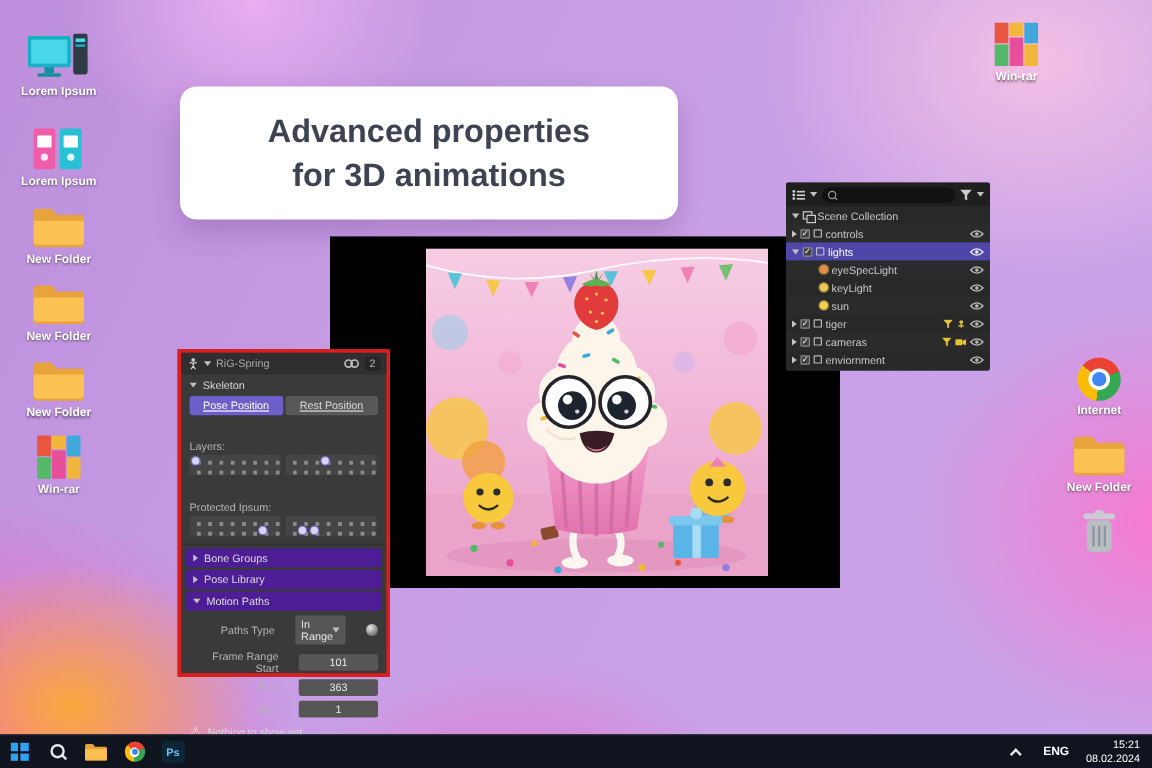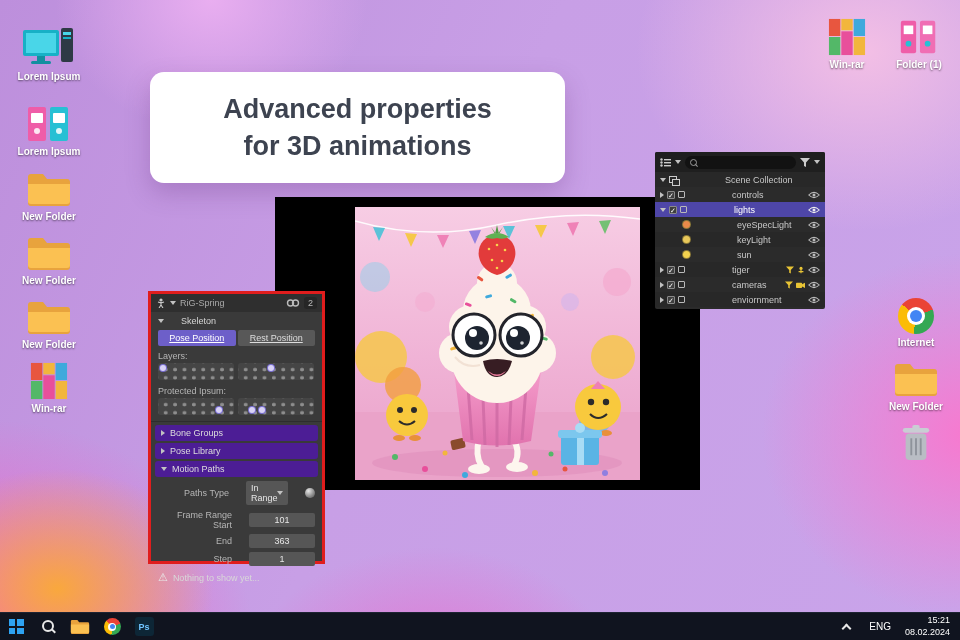--- a/index.html
+++ b/index.html
@@ -38,30 +38,30 @@
   .media-frame svg { position: absolute; left: 80px; top: 10px; }
 
   
   .props { position: absolute; left: 148px; top: 291px; width: 177px; height: 273px;
     background: #3a3a3a; border: 3px solid #e01d1d; z-index: 5; color: #c8c8c8;
     font-size: 9px; }
   .props-header { height: 18px; background: #2f2f2f; display: flex; align-items: center;
     gap: 4px; padding: 0 5px; }
   .props-header .name { color: #aaa; flex: 1; font-size: 9px; }
   .count-box { background: #262626; border-radius: 3px; padding: 1px 4px; color: #bbb; }
-  .sect-row { display: flex; align-items: center; gap: 17px; padding: 4px 7px 2px; color: #d6d6d6; }
+  .sect-row { display: flex; align-items: center; gap: 5px; padding: 4px 7px 2px; color: #d6d6d6; }
   .sect-bar { display: flex; align-items: center; gap: 5px; background: #4c1d95;
     border-radius: 3px; margin: 2px 4px; padding: 3px 6px; color: #ddd; cursor: pointer; }
   .tri-r { width:0; height:0; border-left:4px solid #c2c2c2; border-top:3px solid transparent; border-bottom:3px solid transparent; }
   .tri-d { width:0; height:0; border-top:4px solid #c2c2c2; border-left:3px solid transparent; border-right:3px solid transparent; }
   .btn-row { display: flex; gap: 2px; padding: 2px 7px; }
   .pose-btn { flex: 1; text-align: center; padding: 3px 0; border-radius: 2px; cursor: pointer; text-decoration: underline; }
   .pose-btn.active { background: #6d5fc9; color: #fff; }
   .pose-btn.idle { background: #585858; color: #ddd; }
-  .mini-label { padding: 3px 7px 1px; color: #b5b5b5; }
+  .mini-label { padding: 3px 7px 1px; color: #b5b5b5; margin-top: 16px; }
   .dots-row { display: flex; gap: 4px; padding: 1px 7px 3px; }
   .dots { width: 76px; height: 17px; background-color: #454545; border-radius: 3px; position: relative;
     background-image: radial-gradient(circle, #8e8e8e 1.6px, transparent 2px);
     background-size: 9.4px 8.2px; background-position: 3px 2.5px; }
   .dot-on { position: absolute; width: 6px; height: 6px; border-radius: 50%; background: #d9d3f7;
     box-shadow: 0 0 0 1px #7a6fd4; }
   .field-row { display: flex; align-items: center; gap: 17px; padding: 1px 7px; }
   .field-label { width: 74px; text-align: right; color: #b5b5b5; }
   .field-box { flex: 1; background: #565656; border-radius: 2px; text-align: center;
     padding: 2px 0; color: #e6e6e6; cursor: pointer; }
@@ -85,21 +85,21 @@
   .mag { width: 7px; height: 7px; position: relative; flex: none; }
   .mag::before { content:""; position:absolute; width:5px; height:5px; border:1px solid #9a9a9a; border-radius:50%; }
   .mag::after { content:""; position:absolute; width:3px; height:1px; background:#9a9a9a;
     transform: rotate(45deg); left:5px; top:6px; }
   .tree-row { display: flex; align-items: center; gap: 3px; height: 15px; padding: 0 5px; cursor: pointer; }
   .tree-row:nth-child(even) { background: #282828; }
   .tree-row.selected { background: #4e46a8; color: #fff; }
   .cbx { width: 8px; height: 8px; background: #3f3f3f; border: 1px solid #8a8a8a; border-radius: 1px;
     color: #fff; font-size: 7px; line-height: 7px; text-align: center; flex: none; }
   .type-sq { width: 7px; height: 7px; border: 1px solid #b9b9b9; border-radius: 1px; flex: none; }
-  .tree-label { flex: 1; overflow: hidden; white-space: nowrap; margin-left: 44px; }
+  .tree-label { flex: 1; overflow: hidden; white-space: nowrap; }
   .bulb { width: 7px; height: 7px; border-radius: 50%; background: #e8c85a; flex: none;
     box-shadow: 0 0 0 1px #8a7838; }
   .funnel-y { width: 8px; height: 8px; flex: none; } .indent2 { width: 20px; flex: none; }
   .coll-ic { width: 9px; height: 8px; position: relative; flex: none; }
   .coll-ic::before { content:""; position:absolute; left:0; top:0; width:6px; height:5px; border:1px solid #ccc; }
   .coll-ic::after { content:""; position:absolute; left:3px; top:3px; width:6px; height:5px; border:1px solid #ccc; background:#2b2b2b; }
 
   
   .taskbar { position: absolute; left: 0; bottom: 0; width: 960px; height: 28px;
     background: #10141f; display: flex; align-items: center; z-index: 10; border-top: 1px solid #1e2433; }
@@ -111,21 +111,21 @@
   .search-glyph::before { content:""; position:absolute; width:8px; height:8px; border:2px solid #e8e8e8; border-radius:50%; }
   .search-glyph::after { content:""; position:absolute; width:5px; height:2px; background:#e8e8e8;
     transform: rotate(45deg); left:9px; top:10px; }
   .chrome-sm { width: 17px; height: 17px; }
   .chrome-sm::before { inset: 4.5px; } .chrome-sm::after { inset: 6px; }
   .ps-icon { width: 19px; height: 19px; background: #0d2636; color: #6fc4ff; font-size: 9px;
     font-weight: 700; display: flex; align-items: center; justify-content: center; border-radius: 3px; }
   .tb-right { margin-left: auto; display: flex; align-items: center; height: 28px; }
   .chev-up { width: 7px; height: 7px; border-left: 2px solid #e8e8e8; border-top: 2px solid #e8e8e8;
     transform: rotate(45deg); margin-top: 3px; }
-  .tb-lang { color: #fff; font-size: 10px; padding: 0 10px; }
+  .tb-lang { color: #fff; font-size: 10px; padding: 0 10px; font-weight: bold; }
   .tb-clock { color: #fff; font-size: 9px; text-align: right; line-height: 1.25; padding: 0 10px 0 4px; }
 </style>
 </head>
 <body>
 
 <div class="desktop">
 
   <div class="desk-icon" style="left:10px;top:26px">
     <div class="art">
       <svg viewBox="0 0 52 40" width="52" height="40">
@@ -206,33 +206,20 @@
         <rect x="14" y="1" width="12" height="12" fill="#f2b63c"></rect>
         <rect x="27" y="1" width="12" height="18" fill="#3fa9dc"></rect>
         <rect x="1" y="20" width="12" height="19" fill="#53b868"></rect>
         <rect x="14" y="14" width="12" height="25" fill="#e84f9b"></rect>
         <rect x="27" y="20" width="12" height="19" fill="#f2b63c"></rect>
       </svg>
     </div>
     <div class="icon-label">Win-rar</div>
   </div>
 
-  <div class="desk-icon" style="left:880px;top:14px">
-    <div class="art">
-      <svg viewBox="0 0 46 38" width="44" height="38">
-        <rect x="4" y="2" width="16" height="34" rx="2" fill="#ef5da8"></rect>
-        <rect x="7" y="7" width="10" height="9" fill="#fff"></rect>
-        <circle cx="12" cy="26" r="3" fill="#27c0d4"></circle>
-        <rect x="24" y="2" width="16" height="34" rx="2" fill="#f06eb4"></rect>
-        <rect x="27" y="7" width="10" height="9" fill="#fff"></rect>
-        <circle cx="32" cy="26" r="3" fill="#27c0d4"></circle>
-      </svg>
-    </div>
-    <div class="icon-label">Folder (1)</div>
-  </div>
 
   <div class="desk-icon" style="left:877px;top:292px">
     <div class="art">
         <div class="chrome-ball"></div>
       </div>
     <div class="icon-label">Internet</div>
   </div>
 
   <div class="desk-icon" style="left:877px;top:356px">
     <div class="art">

